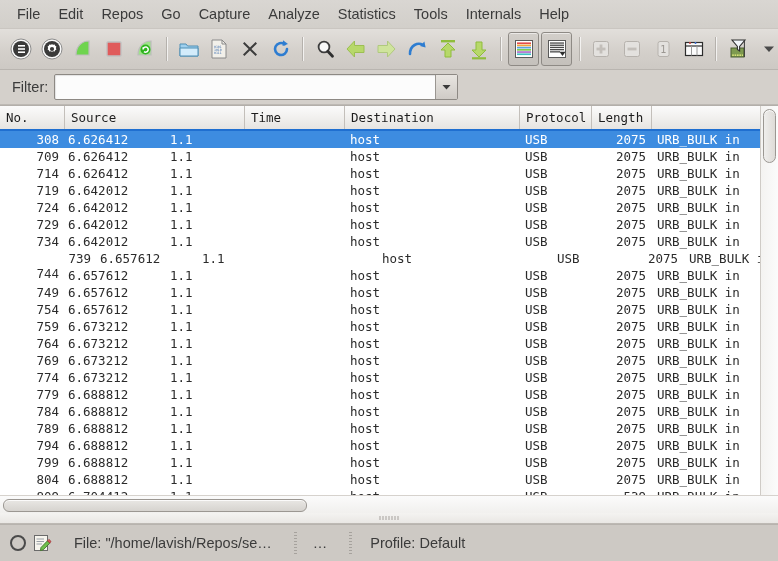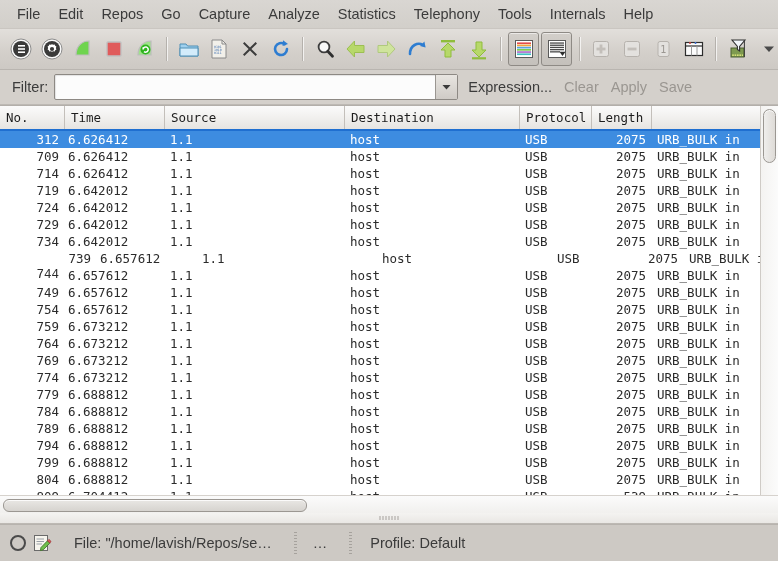--- a/index.html
+++ b/index.html
@@ -149,21 +149,20 @@
 <div id="app">
 
   <div class="menubar">
     <div class="menu-item">File</div>
     <div class="menu-item">Edit</div>
     <div class="menu-item">Repos</div>
     <div class="menu-item">Go</div>
     <div class="menu-item">Capture</div>
     <div class="menu-item">Analyze</div>
     <div class="menu-item">Statistics</div>
-    <div class="menu-item">Telephony</div>
     <div class="menu-item">Tools</div>
     <div class="menu-item">Internals</div>
     <div class="menu-item">Help</div>
   </div>
 
   <div class="toolbar">
 
     <div class="tb-btn">
       <svg width="24" height="24" viewBox="0 0 24 24">
         <circle cx="12" cy="12" r="10" fill="#fafafa" stroke="#8d8d8d" stroke-width="1"></circle>
@@ -371,42 +370,36 @@
   <div class="filterbar">
     <span class="filter-label">Filter:</span>
     <div class="filter-wrap">
       <input class="filter-input" type="text" value="" style="">
       <div class="filter-drop">
         <svg width="9" height="6" viewBox="0 0 9 6">
             <path d="M0.5 1 L8.5 1 L4.5 5.5 Z" fill="#3a3a3a"></path>
           </svg>
       </div>
     </div>
-    <div class="filter-actions">
-      <span class="fa-item">Expression...</span>
-      <span class="fa-item disabled">Clear</span>
-      <span class="fa-item disabled">Apply</span>
-      <span class="fa-item disabled">Save</span>
-    </div>
   </div>
 
   <div class="plist">
     <div class="plist-inner">
       <div class="plist-cols">
         <div class="thead" id="packet-list-header">
             <div class="th" style="width: 65px; flex: 0 0 65px;">No.</div>
+            <div class="th" style="width: 180px; flex: 0 0 180px;">Source</div>
             <div class="th" style="width: 100px; flex: 0 0 100px;">Time</div>
-            <div class="th" style="width: 180px; flex: 0 0 180px;">Source</div>
             <div class="th" style="width: 175px; flex: 0 0 175px;">Destination</div>
             <div class="th" style="width: 72px; flex: 0 0 72px;">Protocol</div>
             <div class="th" style="width: 60px; flex: 0 0 60px;">Length</div>
           </div>
         <div class="tbody" id="packet-list-body">
             <div class="prow sel">
-              <div class="cell c-no" style="width: 65px; flex: 0 0 65px;">312</div>
+              <div class="cell c-no" style="width: 65px; flex: 0 0 65px;">308</div>
               <div class="cell c-time" style="width: 100px; flex: 0 0 100px;">6.626412</div>
               <div class="cell c-src" style="width: 180px; flex: 0 0 180px;">1.1</div>
               <div class="cell c-dst" style="width: 175px; flex: 0 0 175px;">host</div>
               <div class="cell c-proto" style="width: 72px; flex: 0 0 72px;">USB</div>
               <div class="cell c-len" style="width: 60px; flex: 0 0 60px;">2075</div>
               <div class="cell c-info" style="width: 110px; flex: 0 0 110px;">URB_BULK in</div>
             </div>
             <div class="prow">
               <div class="cell c-no" style="width: 65px; flex: 0 0 65px;">709</div>
               <div class="cell c-time" style="width: 100px; flex: 0 0 100px;">6.626412</div>

